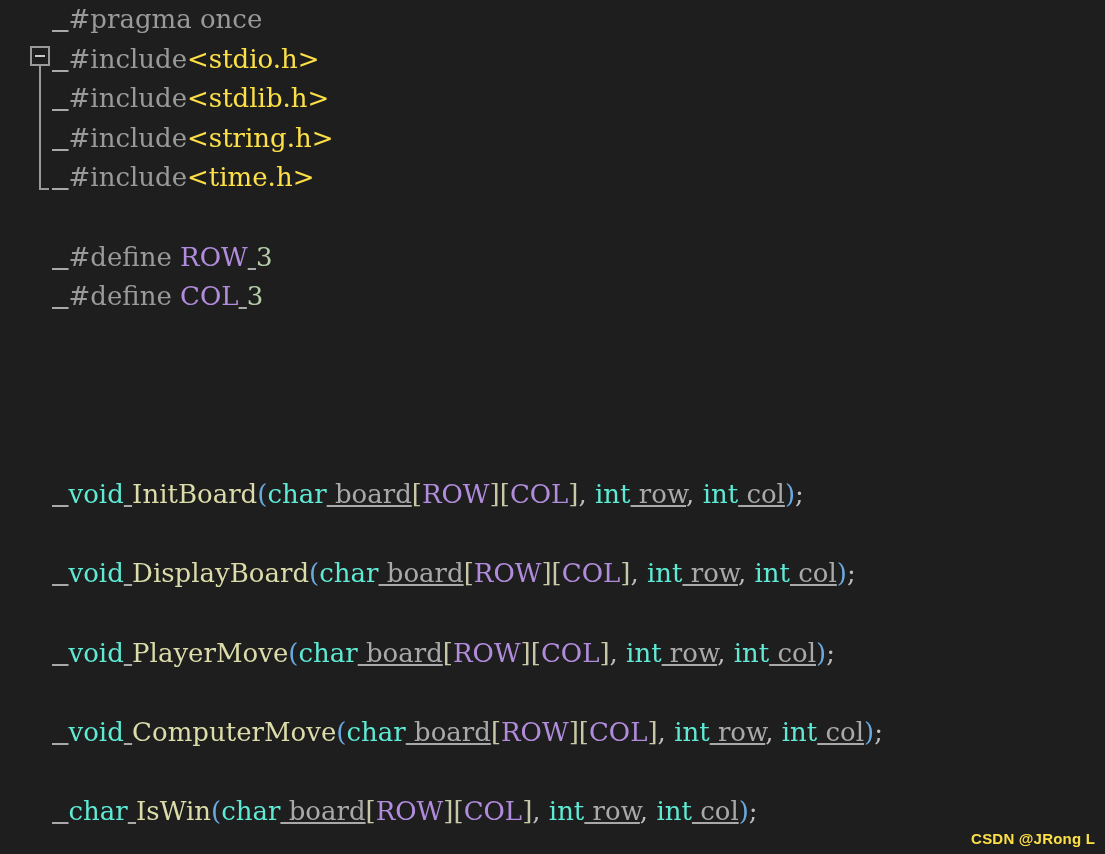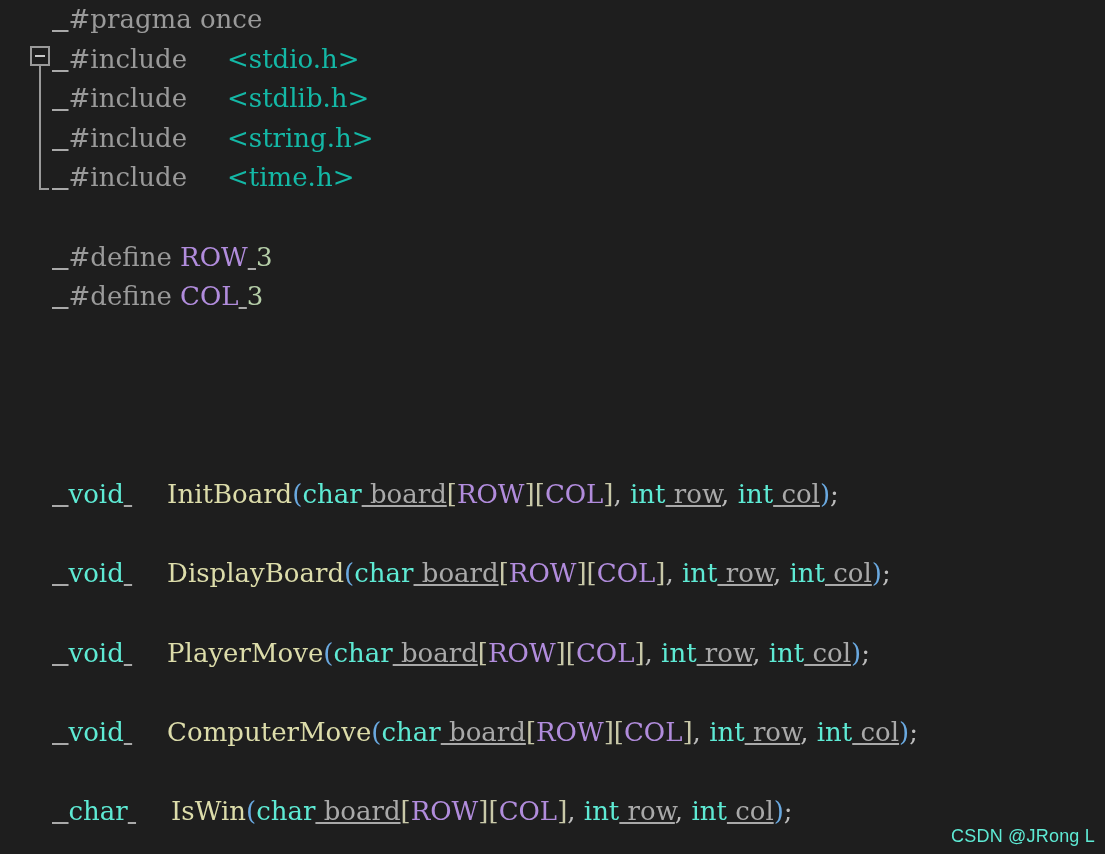--- a/index.html
+++ b/index.html
@@ -73,38 +73,39 @@
   }
   .line {
     height: 39.6px;
     white-space: pre;
   }
   .line.blank { color: transparent; }
 
   
   .t-plain   { color: #a9a9a9; text-decoration: underline; }
   .t-pre     { color: #9a9a9a; }
-  .t-string  { color: #14b8a6; margin-left: 40px; }
+  .t-string  { color: #fde047; }
   .t-kw      { color: #5eead4; }
-  .t-fn      { color: #dcdcaa; margin-left: 35px; }
+  .t-fn      { color: #dcdcaa; }
   .t-macro   { color: #b18cdc; }
   .t-num     { color: #b5cea8; }
   .t-punct   { color: #bcbcbc; }
   .t-paren   { color: #6aa9e0; }
   .t-bracket { color: #c8c8a8; }
 
   
   .watermark {
     position: absolute;
     right: 10px;
     bottom: 7px;
     font-family: "Liberation Sans", sans-serif;
-    font-size: 18px;
-    color: #5eead4;
+    font-size: 15px;
+    color: #fde047;
     letter-spacing: 0.2px;
+    font-weight: bold;
   }
 </style>
 </head>
 <body>
 
 <div id="editor">
 
   <div class="gutter">
     <div class="fold-box"></div>
     <div class="fold-line"></div>

